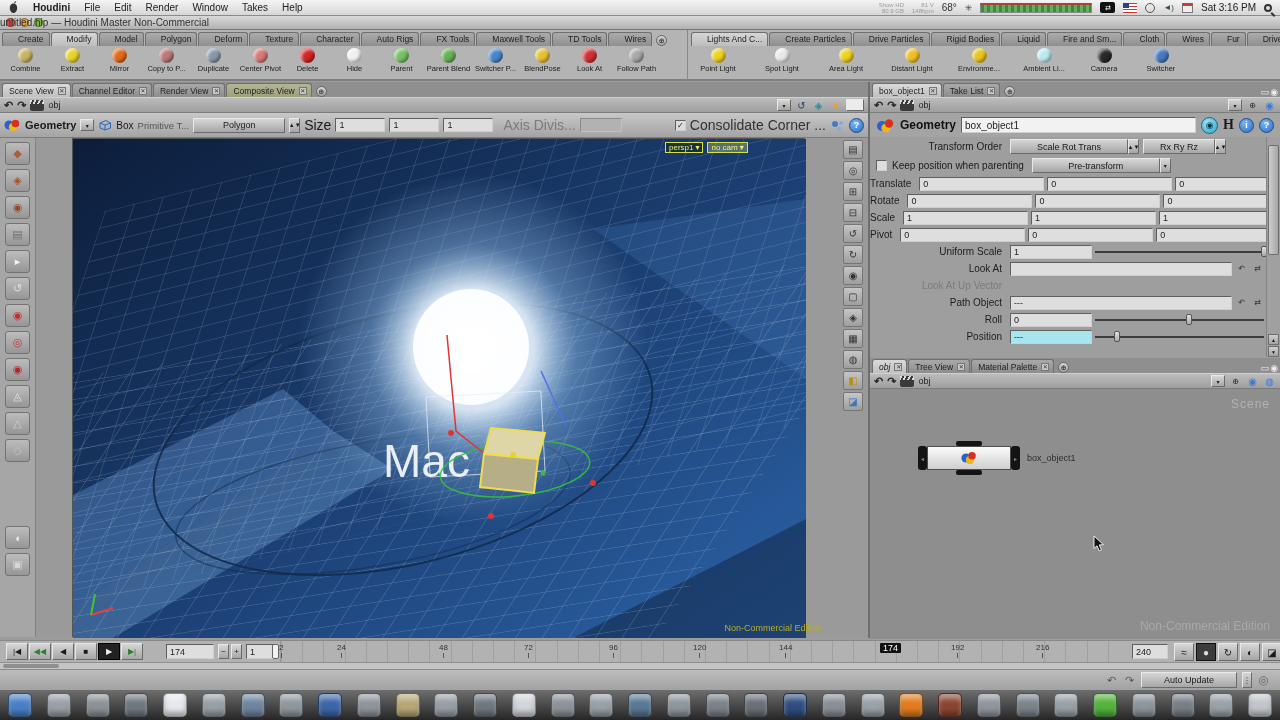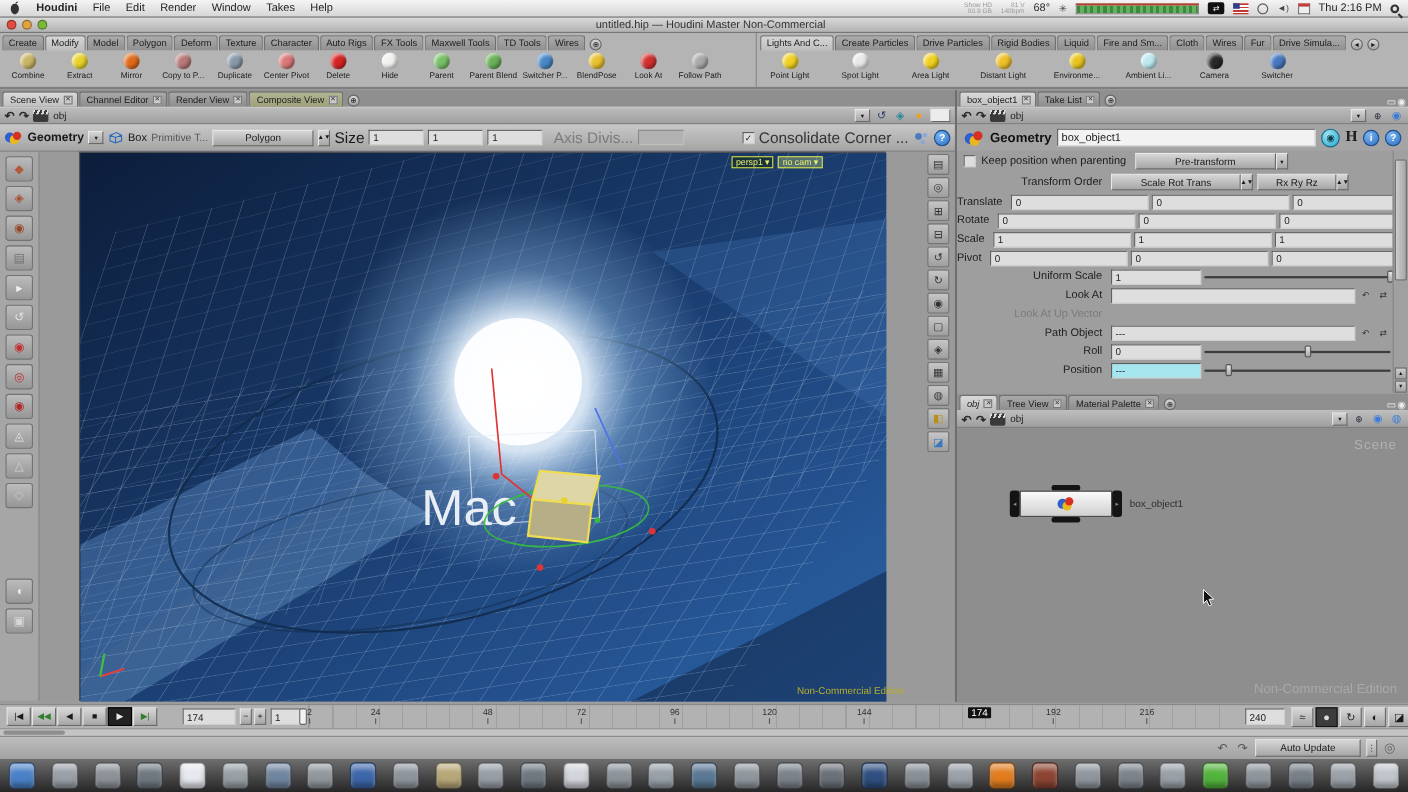--- a/index.html
+++ b/index.html
@@ -16,28 +16,28 @@
 .blk-widget{width:15px;height:11px;background:#111;border-radius:2px;color:#fff;font-size:7px;display:flex;align-items:center;justify-content:center}
 .flag{width:14px;height:10px;background:repeating-linear-gradient(#c23b33 0 1.5px,#fff 1.5px 3px);position:relative}
 .flag i{position:absolute;left:0;top:0;width:6px;height:5px;background:#2c3e8c}
 .ring{width:10px;height:10px;border:1.5px solid #555;border-radius:50%}
 .mag{width:8px;height:8px;border:2px solid #333;border-radius:50%;position:relative}
 .mag i{position:absolute;width:2px;height:5px;background:#333;left:6px;top:6px;transform:rotate(-45deg)}
 .cal{width:11px;height:10px;background:#eee;border:1px solid #777;border-top:3px solid #c04040}
 
 #titlebar{position:absolute;left:0;top:16px;width:1280px;height:14px;background:linear-gradient(#d9d9d9,#b2b2b2);border-bottom:1px solid #767676;display:flex;align-items:center;padding:0 6px}
 .light{width:9px;height:9px;border-radius:50%;border:1px solid rgba(0,0,0,.35);margin-right:5px}
-#titlebar .title{position:absolute;left:12px;right:0;text-align:center;font-size:10px;color:#333}
+#titlebar .title{position:absolute;left:0;right:0;text-align:left;font-size:10px;color:#333}
 
 #shelf{position:absolute;left:0;top:30px;width:1280px;height:51px;background:#b4b4b4;border-bottom:2px solid #7e7e7e}
 .shelf-half{position:absolute;top:0;height:51px;overflow:hidden}
 #shelf-left{left:0;width:688px;border-right:1px solid #888}
 #shelf-right{left:689px;width:591px}
 .shelf-tabs{display:flex;align-items:flex-end;height:16px;padding:1px 2px 0 2px;gap:1px;white-space:nowrap}
-.stab{font-size:8.5px;padding:1px 5px 2px 5px;background:linear-gradient(#ababab,#8f8f8f);border:1px solid #6f6f6f;border-bottom:none;border-radius:3px 3px 0 0;color:#1e1e1e}
+.stab{font-size:8.5px;padding:1px 5px 2px 15px;background:linear-gradient(#ababab,#8f8f8f);border:1px solid #6f6f6f;border-bottom:none;border-radius:3px 3px 0 0;color:#1e1e1e}
 .stab.active{background:linear-gradient(#d6d6d6,#bdbdbd)}
 .round-btn{width:11px;height:11px;border-radius:50%;background:linear-gradient(#d8d8d8,#a0a0a0);border:1px solid #666;font-size:7px;display:flex;align-items:center;justify-content:center;margin-left:3px}
 .shelf-tools{display:flex;align-items:flex-start;padding:2px 2px 0 2px;height:34px}
 .tool{width:47px;display:flex;flex-direction:column;align-items:center;gap:1px}
 .tool-orb{width:15px;height:15px;border-radius:50%;box-shadow:inset 2px 2px 3px rgba(255,255,255,.6),inset -2px -2px 3px rgba(0,0,0,.35)}
 .tool-lab{font-size:7.5px;color:#1c1c1c;white-space:nowrap;overflow:hidden;max-width:46px}
 
 .raised{background:linear-gradient(#d6d6d6,#a6a6a6);border:1px solid;border-color:#e8e8e8 #6a6a6a #6a6a6a #e8e8e8}
 .field{background:#dedede;border:1px solid;border-color:#5f5f5f #cfcfcf #cfcfcf #5f5f5f;font-family:"Liberation Sans",sans-serif;font-size:9px;color:#222;padding:0 3px;height:14px}
 .dd{display:flex;align-items:center;justify-content:center;font-size:9px;height:15px}
@@ -138,21 +138,21 @@
     <span style="font-size:10px;color:#333">68°</span>
     <span style="font-size:9px;color:#444">✳</span>
     <span class="cpu-widget"></span>
     <span class="blk-widget">⇄</span>
     <span class="flag">
         <i></i>
       </span>
     <span class="ring"></span>
     <span style="font-size:8px;color:#444">◄)</span>
     <span class="cal"></span>
-    <span style="font-size:10px;color:#222">Thu 2:16 PM</span>
+    <span style="font-size:10px;color:#222">Sat 3:16 PM</span>
     <span class="mag">
         <i></i>
       </span>
   </div>
 </div>
 
 <div id="titlebar">
   <span class="light" style="background-color: rgb(226, 75, 65);"></span>
   <span class="light" style="background-color: rgb(224, 163, 62);"></span>
   <span class="light" style="background-color: rgb(121, 184, 56);"></span>
@@ -479,38 +479,38 @@
         <circle cx="10" cy="10" r="4.6" fill="#e8b81c"></circle>
         <circle cx="13" cy="5.5" r="4.2" fill="#d83020"></circle>
       </svg>
     <span class="pname">Geometry</span>
     <input class="field" style="flex: 1 1 0%; height: 16px; background: rgb(242, 242, 242); font-size: 10px;" value="box_object1">
     <span style="width:17px;height:17px;border-radius:50%;background:radial-gradient(circle at 35% 30%,#9ae4f4,#2aa8cc);border:1px solid #14688c;display:flex;align-items:center;justify-content:center;color:#0a3a4a;font-size:9px">◉</span>
     <span style="font-family:'Liberation Serif',serif;font-weight:bold;font-size:14px">H</span>
     <span class="blue-circ">i</span>
     <span class="blue-circ">?</span>
   </div>
+  <div class="prow" style="height:19px">
+    <span class="plabel">Transform Order</span>
+    <span class="dd raised" style="width:118px">
+        <span>Scale Rot Trans</span>
+      </span>
+    <span class="step raised">▲▼</span>
+    <span class="dd raised" style="width:72px;margin-left:4px">
+        <span>Rx Ry Rz</span>
+      </span>
+    <span class="step raised">▲▼</span>
+  </div>
   <div class="prow" style="height:19px;padding-left:6px">
     <span class="checkbox"></span>
     <span style="font-size:10px;margin:0 8px 0 5px">Keep position when parenting</span>
     <span class="dd raised" style="width:128px">
         <span>Pre-transform</span>
       </span>
     <span class="step raised">▾</span>
-  </div>
-  <div class="prow" style="height:19px">
-    <span class="plabel">Transform Order</span>
-    <span class="dd raised" style="width:118px">
-        <span>Scale Rot Trans</span>
-      </span>
-    <span class="step raised">▲▼</span>
-    <span class="dd raised" style="width:72px;margin-left:4px">
-        <span>Rx Ry Rz</span>
-      </span>
-    <span class="step raised">▲▼</span>
   </div>
   <div class="prow">
     <span class="plabel">Translate</span>
     <span class="pfields">
       <input class="field" value="0" style="">
       <input class="field" value="0" style="">
       <input class="field" value="0" style="">
     </span>
   </div>
   <div class="prow">

